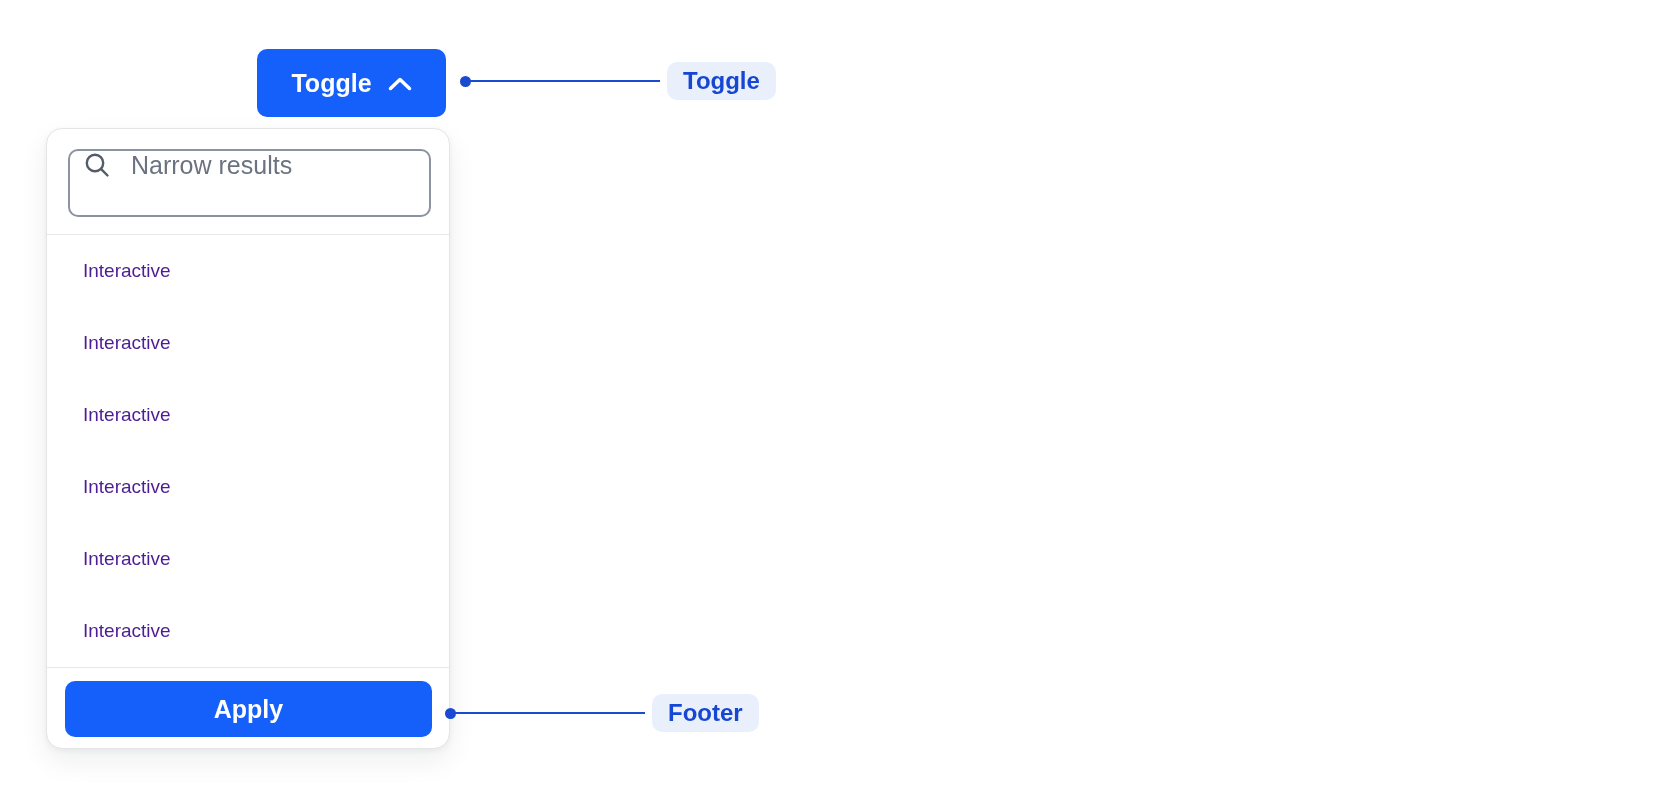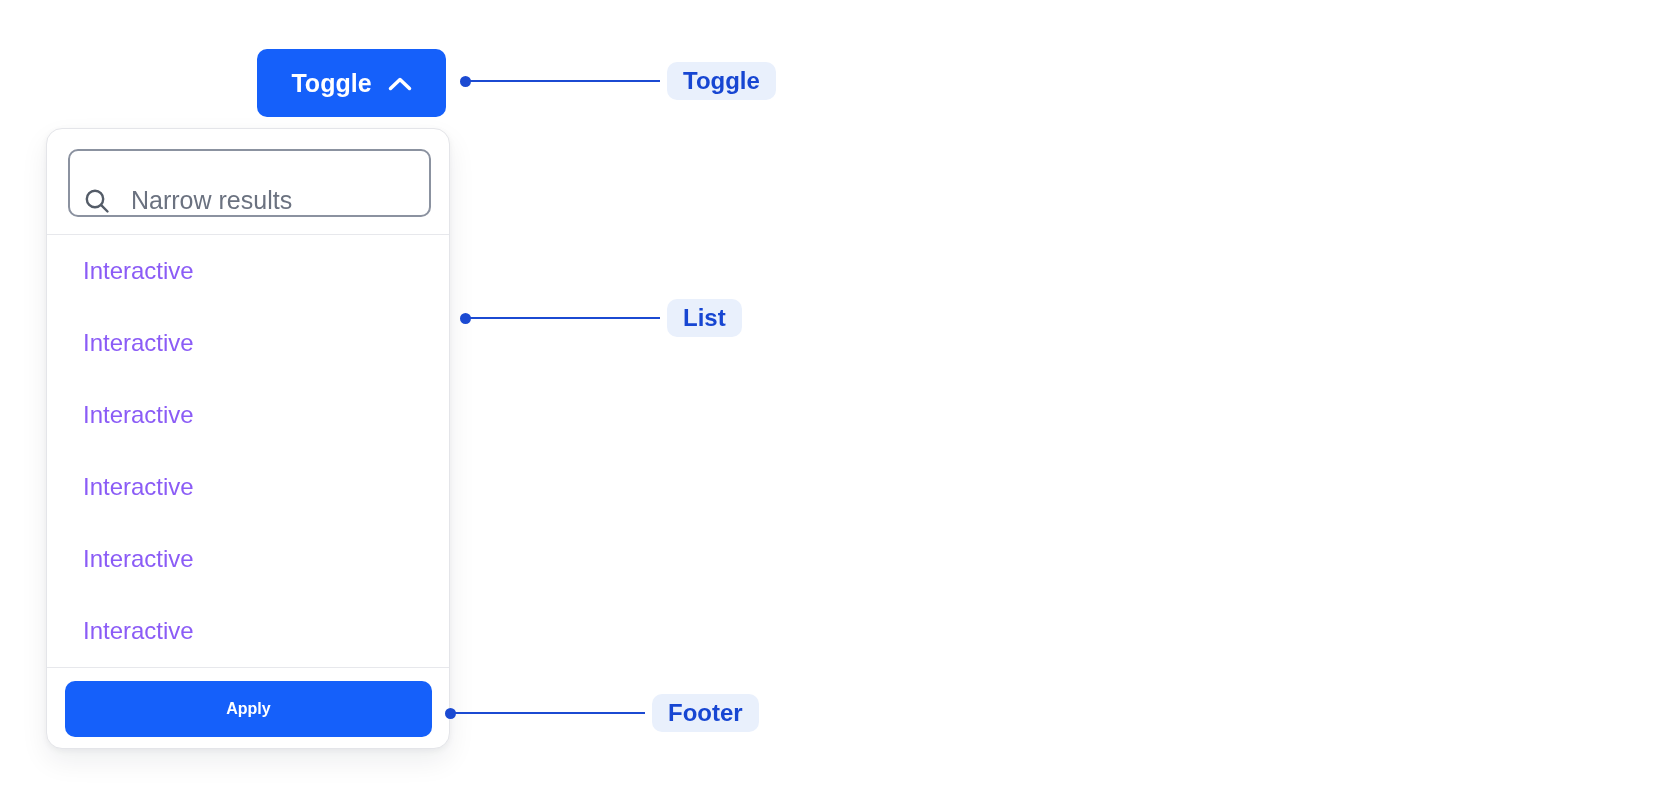--- a/index.html
+++ b/index.html
@@ -34,53 +34,53 @@
     overflow: hidden;
   }
   .panel-header {
     padding: 20px 18px 17px 21px;
     border-bottom: 1px solid #e7e8ec;
   }
   .search-box {
     height: 68px;
     border: 2px solid #8b92a0;
     border-radius: 10px;
-    display: flex; align-items: flex-end;
+    display: flex; align-items: flex-start;
     padding-left: 13px;
     background: #ffffff;
   }
   .search-box svg { flex: 0 0 auto; display: block; }
   .search-box input {
     flex: 1 1 auto; min-width: 0;
     border: none; outline: none; background: transparent;
     font-family: "Liberation Sans", sans-serif;
     font-size: 25px; color: #374151;
     padding-left: 20px; padding-right: 10px;
   }
   .search-box input::placeholder { color: #6b7280; opacity: 1; }
 
   .list { list-style: none; }
   .list-item {
     height: 72px;
     display: flex; align-items: center;
     padding-left: 36px;
-    font-size: 24px; color: #8b5cf6;
+    font-size: 19px; color: #4c1d95;
     cursor: pointer;
   }
 
   .panel-footer {
     border-top: 1px solid #e7e8ec;
     padding: 13px 17px 11px 18px;
   }
   .apply-btn {
     width: 100%; height: 56px;
     background: #1560fa; color: #ffffff;
     border: none; border-radius: 10px;
     font-family: "Liberation Sans", sans-serif;
-    font-size: 16px; font-weight: 600; cursor: pointer;
+    font-size: 25px; font-weight: 600; cursor: pointer;
     display: flex; align-items: center; justify-content: center;
   }
 
   
   .anno {
     position: absolute; height: 38px;
     display: flex; align-items: center;
   }
   .anno .dot {
     width: 11px; height: 11px; border-radius: 50%;
@@ -145,25 +145,20 @@
 
   </div>
 
   <div class="anno anno-toggle">
     <span class="dot"></span>
     <span class="line"></span>
     <span class="badge">Toggle</span>
   </div>
 
 
-  <div class="anno anno-list">
-    <span class="dot"></span>
-    <span class="line"></span>
-    <span class="badge">List</span>
-  </div>
 
   <div class="anno anno-footer">
     <span class="dot"></span>
     <span class="line"></span>
     <span class="badge">Footer</span>
   </div>
 
 </div>
 
 </body></html>

